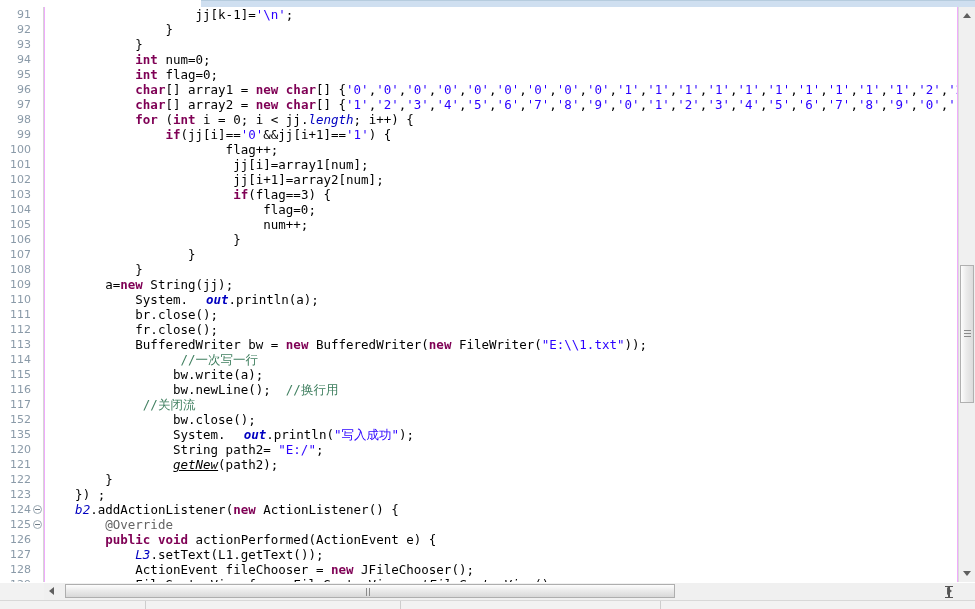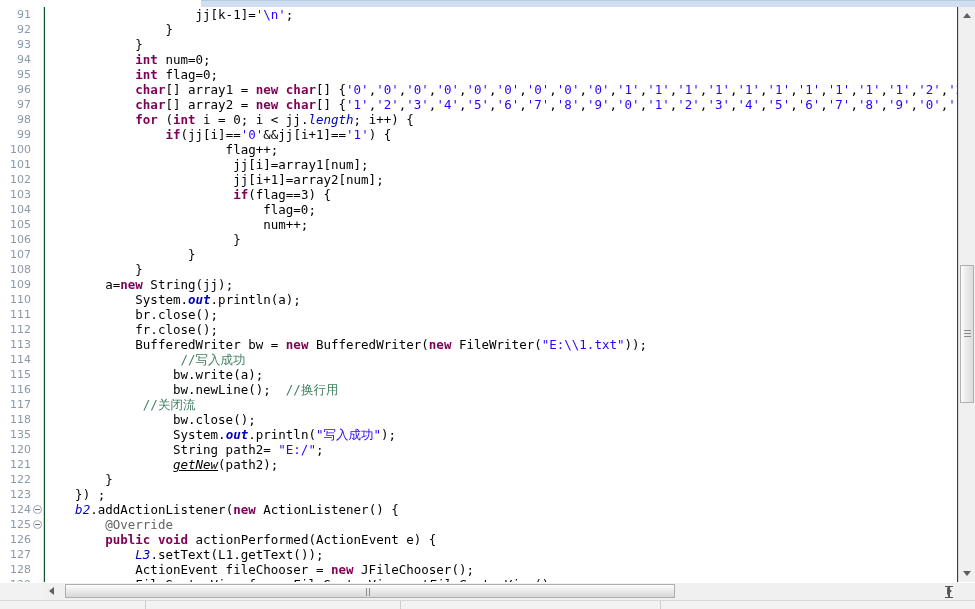--- a/index.html
+++ b/index.html
@@ -43,21 +43,21 @@
     background: #ffffff;
   }
 
   
   .editor {
     position: absolute;
     top: 7px; left: 0;
     width: 975px;
     height: 575px;
     overflow: hidden;
-    background: #14532d;
+    background: #f0abfc;
   }
 
   
   .gutter {
     position: absolute;
     top: 0; left: 0;
     width: 44px;
     height: 575px;
     background: #ffffff;
     border-right: 1px solid #d5d5d5;
@@ -120,21 +120,21 @@
     left: 0;
     top: 0;
     width: 1600px;
   }
 
   
   .kw   { color: #7f0055; font-weight: bold; }
   .str  { color: #2a00ff; }
   .cmt  { color: #3f7f5f; }
   .fld  { color: #0000c0; font-style: italic; }
-  .stc  { color: #0000c0; font-style: italic; font-weight: bold; }
+  .stc  { color: #0000c0; font-style: italic; font-weight: bold; margin-left: 18px; }
   .anno { color: #646464; text-align: center; }
   .mth  { color: #000000; font-style: italic; text-decoration: underline; }
   .plain{ color: #000000; }
 
   
   .vscroll {
     position: absolute;
     top: 7px;
     right: 0;
     width: 17px;
@@ -340,21 +340,21 @@
         <div class="gutter-row">108</div>
         <div class="gutter-row">109</div>
         <div class="gutter-row">110</div>
         <div class="gutter-row">111</div>
         <div class="gutter-row">112</div>
         <div class="gutter-row">113</div>
         <div class="gutter-row">114</div>
         <div class="gutter-row">115</div>
         <div class="gutter-row">116</div>
         <div class="gutter-row">117</div>
-        <div class="gutter-row">118</div>
+        <div class="gutter-row">152</div>
         <div class="gutter-row">135</div>
         <div class="gutter-row">120</div>
         <div class="gutter-row">121</div>
         <div class="gutter-row">122</div>
         <div class="gutter-row">123</div>
         <div class="gutter-row">124<span class="fold"></span></div>
         <div class="gutter-row">125<span class="fold"></span></div>
         <div class="gutter-row">126</div>
         <div class="gutter-row">127</div>
         <div class="gutter-row">128</div>
@@ -378,21 +378,21 @@
           <div class="code-line"><span class="plain">                             flag=0;</span></div>
           <div class="code-line"><span class="plain">                             num++;</span></div>
           <div class="code-line"><span class="plain">                         }</span></div>
           <div class="code-line"><span class="plain">                   }</span></div>
           <div class="code-line"><span class="plain">            }</span></div>
           <div class="code-line"><span class="plain">        a=</span><span class="kw">new</span><span class="plain"> String(jj);</span></div>
           <div class="code-line"><span class="plain">            System.</span><span class="stc">out</span><span class="plain">.println(a);</span></div>
           <div class="code-line"><span class="plain">            br.close();</span></div>
           <div class="code-line"><span class="plain">            fr.close();</span></div>
           <div class="code-line"><span class="plain">            BufferedWriter bw = </span><span class="kw">new</span><span class="plain"> BufferedWriter(</span><span class="kw">new</span><span class="plain"> FileWriter(</span><span class="str">"E:\\1.txt"</span><span class="plain">));</span></div>
-          <div class="code-line"><span class="plain">                  </span><span class="cmt">//写入成功</span></div>
+          <div class="code-line"><span class="plain">                  </span><span class="cmt">//一次写一行</span></div>
           <div class="code-line"><span class="plain">                 bw.write(a);</span></div>
           <div class="code-line"><span class="plain">                 bw.newLine();  </span><span class="cmt">//换行用</span></div>
           <div class="code-line"><span class="plain">             </span><span class="cmt">//关闭流</span></div>
           <div class="code-line"><span class="plain">                 bw.close();</span></div>
           <div class="code-line"><span class="plain">                 System.</span><span class="stc">out</span><span class="plain">.println(</span><span class="str">"写入成功"</span><span class="plain">);</span></div>
           <div class="code-line"><span class="plain">                 String path2= </span><span class="str">"E:/"</span><span class="plain">;</span></div>
           <div class="code-line"><span class="plain">                 </span><span class="mth">getNew</span><span class="plain">(path2);</span></div>
           <div class="code-line"><span class="plain">        }</span></div>
           <div class="code-line"><span class="plain">    }) ;</span></div>
           <div class="code-line"><span class="plain">    </span><span class="fld">b2</span><span class="plain">.addActionListener(</span><span class="kw">new</span><span class="plain"> ActionListener() {</span></div>

